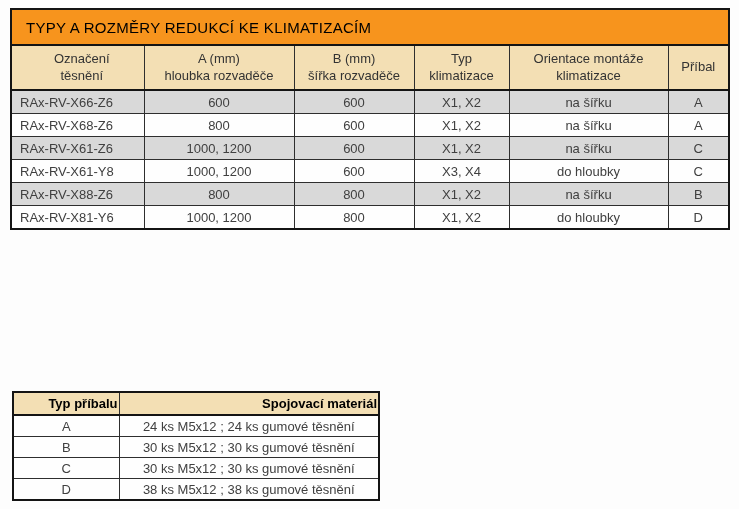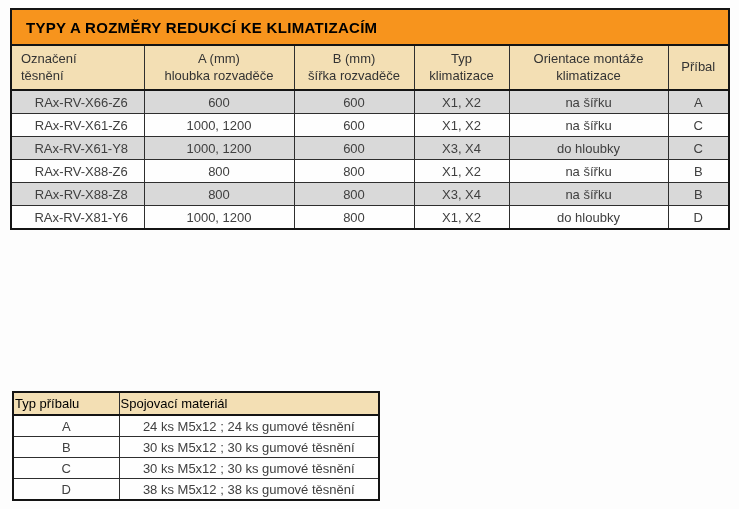--- a/index.html
+++ b/index.html
@@ -40,50 +40,50 @@
   }
   .main-table th,.main-table td{
     border:1px solid var(--border-inner);
     overflow:hidden;
     white-space:nowrap;
   }
   .main-table .title-cell{
     background:var(--title-bg);
     color:var(--text-title);
     font-size:15px;
-    font-weight:bold;
+    font-weight:normal;
     text-align:left;
     padding:0 0 0 14px;
     height:34px;
     letter-spacing:0.3px;
     border-bottom:2px solid var(--border-strong);
   }
   .main-table .col-head th{
     background:var(--header-bg);
     color:var(--text-header);
     font-size:13px;
     font-weight:normal;
     text-align:center;
     height:41px;
     line-height:1.3;
     border-bottom:2px solid var(--border-strong);
   }
   .main-table .col-head th.first{
-    text-align:left;
+    text-align:center;
     padding-left:9px;
   }
   .main-table td{
     color:var(--text-data);
     font-size:13px;
     text-align:center;
     height:20px;
     background:var(--row-bg);
   }
   .main-table td.first{
-    text-align:center;
+    text-align:left;
     padding-left:8px;
   }
   .main-table tbody tr:nth-child(odd) td{
     background:var(--row-stripe-bg);
   }
   
   .packing-table{
     position:absolute;
     left:12px;
     top:391px;
@@ -92,22 +92,22 @@
   }
   .packing-table th,.packing-table td{
     border:1px solid var(--border-inner);
     overflow:hidden;
     white-space:nowrap;
   }
   .packing-table th{
     background:var(--header-bg);
     color:var(--text-title);
     font-size:13px;
-    font-weight:normal;
-    text-align:left;
+    font-weight:bold;
+    text-align:right;
     height:19px;
     border-bottom:2px solid var(--border-strong);
   }
   .packing-table td{
     color:var(--text-data);
     font-size:13px;
     text-align:center;
     height:18px;
     background:var(--row-bg);
   }
@@ -142,48 +142,48 @@
     <tbody>
       <tr>
         <td class="first">RAx-RV-X66-Z6</td>
         <td>600</td>
         <td>600</td>
         <td>X1, X2</td>
         <td>na šířku</td>
         <td>A</td>
       </tr>
       <tr>
+        <td class="first">RAx-RV-X68-Z6</td>
+        <td>800</td>
+        <td>600</td>
+        <td>X1, X2</td>
+        <td>na šířku</td>
+        <td>A</td>
+      </tr>
+      <tr>
         <td class="first">RAx-RV-X61-Z6</td>
         <td>1000, 1200</td>
         <td>600</td>
         <td>X1, X2</td>
         <td>na šířku</td>
         <td>C</td>
       </tr>
       <tr>
         <td class="first">RAx-RV-X61-Y8</td>
         <td>1000, 1200</td>
         <td>600</td>
         <td>X3, X4</td>
         <td>do hloubky</td>
         <td>C</td>
       </tr>
       <tr>
         <td class="first">RAx-RV-X88-Z6</td>
         <td>800</td>
         <td>800</td>
         <td>X1, X2</td>
-        <td>na šířku</td>
-        <td>B</td>
-      </tr>
-      <tr>
-        <td class="first">RAx-RV-X88-Z8</td>
-        <td>800</td>
-        <td>800</td>
-        <td>X3, X4</td>
         <td>na šířku</td>
         <td>B</td>
       </tr>
       <tr>
         <td class="first">RAx-RV-X81-Y6</td>
         <td>1000, 1200</td>
         <td>800</td>
         <td>X1, X2</td>
         <td>do hloubky</td>
         <td>D</td>

